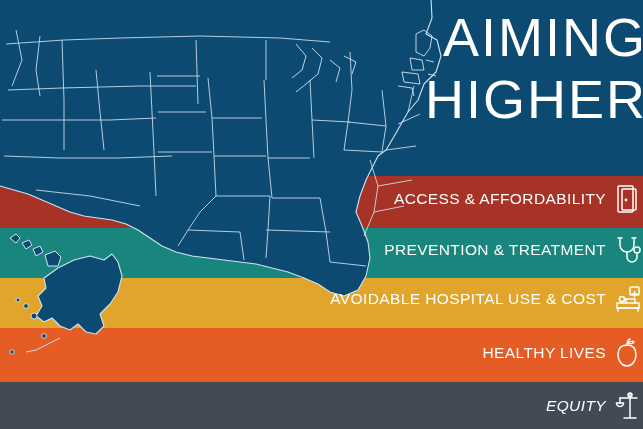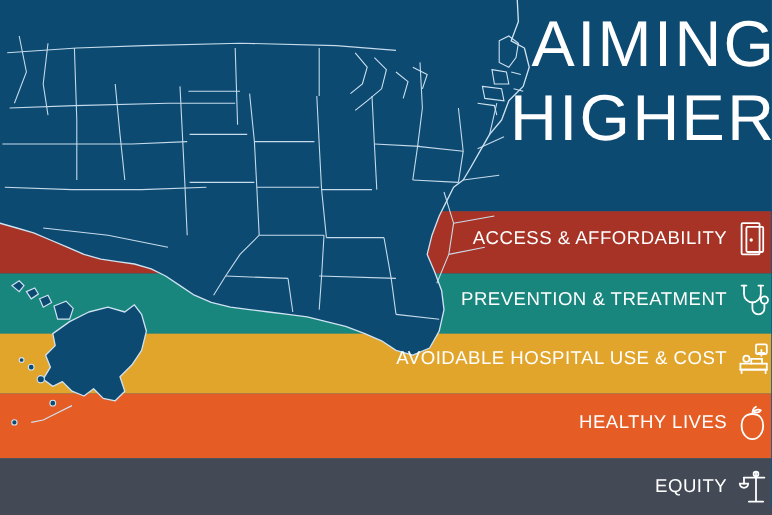--- a/index.html
+++ b/index.html
@@ -76,21 +76,21 @@
     display:flex; align-items:center; justify-content:flex-start;
     overflow:hidden;
   }
   .row-icon svg { display:block; }
 
   .spacer-top { width:100%; }
 </style>
 </head>
 <body>
 
-<div id="stage" style="background: #0369a1;">
+<div id="stage" style="background: #be185d;">
 
   <div class="bands">
     <div class="band" style="background: rgb(13, 74, 113); height: 176px;"></div>
     <div class="band" style="background: rgb(166, 51, 37); height: 52px;"></div>
     <div class="band" style="background: rgb(24, 134, 125); height: 50px;"></div>
     <div class="band" style="background: rgb(226, 165, 44); height: 50px;"></div>
     <div class="band" style="background: rgb(229, 92, 36); height: 54px;"></div>
     <div class="band" style="background: rgb(67, 74, 86); height: 47px;"></div>
   </div>
 
@@ -244,21 +244,21 @@
       <span class="row-label" style="color: rgb(255, 255, 255);">HEALTHY LIVES</span>
       <span class="row-icon">
         <svg width="26" height="34" viewBox="0 0 26 34" fill="none" stroke="#ffffff" stroke-width="1.5" stroke-linecap="round">
           <path d="M12 9 C6 9 3 13 3 19 C3 25 7 30 12 30 C17 30 21 25 21 19 C21 13 18 9 12 9 Z"></path>
           <path d="M12 9 C12 6 13 4 15 3"></path>
           <path d="M13 7 C15 5 18 5 19 6 C18 8 15 8 13 7 Z"></path>
         </svg>
       </span>
     </div>
 
-    <div class="row" style="height: 47px;">
+    <div class="row" style="height: 47px; font-style: italic;">
       <span class="row-label" style="color: rgb(255, 255, 255);">EQUITY</span>
       <span class="row-icon">
         <svg width="26" height="34" viewBox="0 0 26 34" fill="none" stroke="#ffffff" stroke-width="1.5" stroke-linecap="round">
           <path d="M15 5 v24 M9 29 h12"></path>
           <path d="M15 9 H5 M15 9 h7"></path>
           <path d="M1.5 14 a3.5 3.5 0 0 0 7 0 z"></path>
           <path d="M5 9 v5"></path>
           <circle cx="15" cy="6" r="2"></circle>
         </svg>
       </span>

